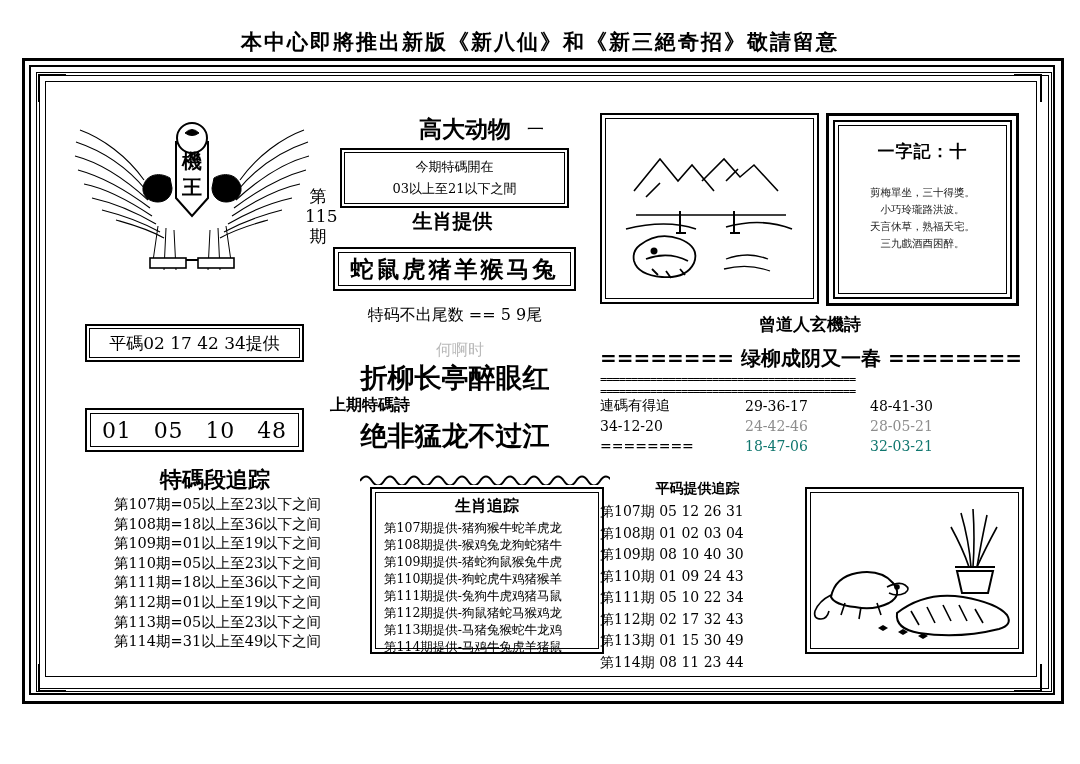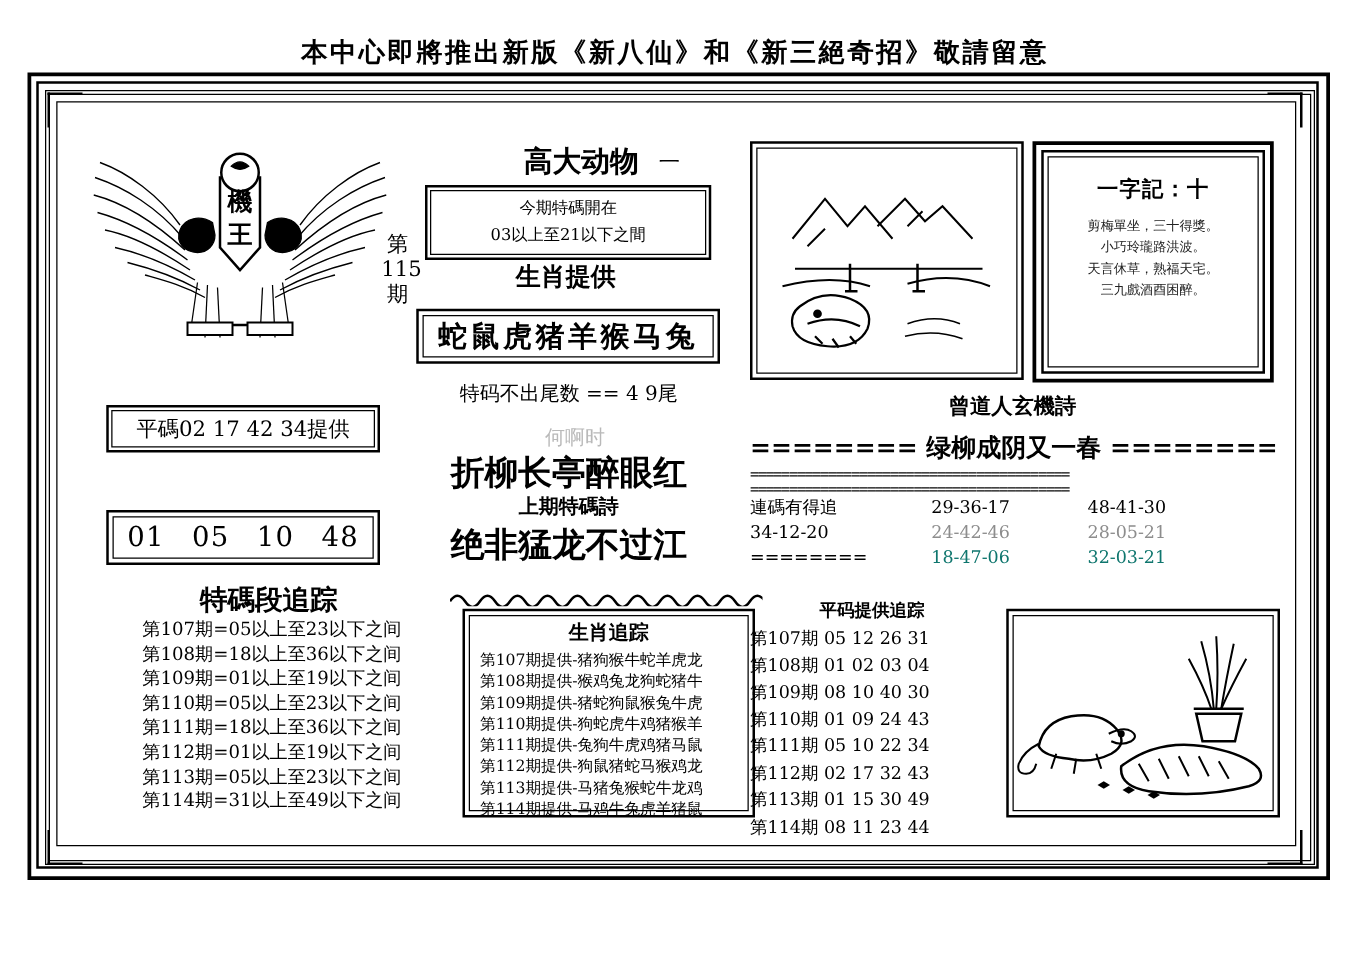--- a/index.html
+++ b/index.html
@@ -39,39 +39,39 @@
   .bigAnimalMark{position:absolute;left:527px;top:118px;font-size:17px;}
   .tqBox{position:absolute;left:340px;top:148px;width:225px;height:56px;border:2px solid #000;}
   .tqBox .inner{position:absolute;left:2px;top:2px;right:2px;bottom:2px;border:1px solid #000;display:flex;flex-direction:column;align-items:center;justify-content:center;font-size:13px;line-height:22px;font-family:"DejaVu Serif","Liberation Serif",serif;}
   .sxtg{position:absolute;left:340px;top:208px;width:225px;text-align:center;font-size:20px;font-weight:bold;font-family:"DejaVu Serif","Liberation Serif",serif;}
   .zodiacBox{position:absolute;left:333px;top:247px;width:239px;height:40px;border:2px solid #000;}
   .zodiacBox .inner{position:absolute;left:3px;top:3px;right:3px;bottom:3px;border:1px solid #000;display:flex;align-items:center;justify-content:center;font-size:23px;font-weight:bold;letter-spacing:3px;font-family:"DejaVu Serif","Liberation Serif",serif;}
   .tailLine{position:absolute;left:330px;top:305px;width:250px;text-align:center;font-size:16px;font-family:"DejaVu Serif","Liberation Serif",serif;}
 
   .faint{position:absolute;left:400px;top:340px;width:120px;text-align:center;font-size:16px;color:#b9b9b9;font-family:"DejaVu Serif","Liberation Serif",serif;}
   .poem1{position:absolute;left:330px;top:360px;width:250px;text-align:center;font-size:27px;font-weight:bold;font-family:"DejaVu Serif","Liberation Serif",serif;}
-  .poemCap{position:absolute;left:330px;top:395px;width:250px;text-align:center;font-size:16px;font-weight:bold;font-family:"DejaVu Serif","Liberation Serif",serif;}
+  .poemCap{position:absolute;left:330px;top:395px;width:250px;text-align:left;font-size:16px;font-weight:bold;font-family:"DejaVu Serif","Liberation Serif",serif;}
   .poem2{position:absolute;left:330px;top:418px;width:250px;text-align:center;font-size:27px;font-weight:bold;font-family:"DejaVu Serif","Liberation Serif",serif;}
 
   .sxzBox{position:absolute;left:370px;top:487px;width:230px;height:163px;border:2px solid #000;}
   .sxzBox .inner{position:absolute;left:3px;top:3px;right:3px;bottom:3px;border:1px solid #000;padding:3px 0 0 0;}
   .sxzTitle{text-align:center;font-size:16px;font-weight:bold;font-family:"DejaVu Serif","Liberation Serif",serif;margin-bottom:2px;}
   .sxzList{font-size:12.5px;line-height:17px;padding-left:8px;font-family:"DejaVu Serif","Liberation Serif",serif;}
 
   .waveTop{position:absolute;left:360px;top:470px;width:250px;height:14px;}
 
   
   .mtnBox{position:absolute;left:600px;top:113px;width:215px;height:187px;border:2px solid #000;}
   .mtnBox .inner{position:absolute;left:3px;top:3px;right:3px;bottom:3px;border:1px solid #000;overflow:hidden;}
 
   .yzjBox{position:absolute;left:826px;top:113px;width:187px;height:187px;border:3px solid #000;}
   .yzjBox .i2{position:absolute;left:4px;top:4px;right:4px;bottom:4px;border:2px solid #000;}
   .yzjBox .i3{position:absolute;left:9px;top:9px;right:9px;bottom:9px;border:1px solid #000;display:flex;flex-direction:column;align-items:center;justify-content:flex-start;padding-top:14px;}
   .yzjTitle{font-size:17px;font-weight:bold;font-family:"DejaVu Serif","Liberation Serif",serif;letter-spacing:1px;}
-  .yzjLines{margin-top:10px;font-size:10.5px;line-height:17px;color:#222;text-align:center;font-family:"DejaVu Serif","Liberation Serif",serif;}
+  .yzjLines{margin-top:21px;font-size:10.5px;line-height:17px;color:#222;text-align:center;font-family:"DejaVu Serif","Liberation Serif",serif;}
 
   .zdrTitle{position:absolute;left:600px;top:313px;width:420px;text-align:center;font-size:17px;font-weight:bold;font-family:"DejaVu Serif","Liberation Serif",serif;}
   .zdrPoem{position:absolute;left:600px;top:345px;width:420px;text-align:center;font-size:20px;font-weight:bold;font-family:"DejaVu Serif","Liberation Serif",serif;white-space:nowrap;}
   .zdrRule{position:absolute;left:600px;width:420px;font-size:12px;letter-spacing:-1px;overflow:hidden;white-space:nowrap;font-family:"DejaVu Sans Mono","Liberation Mono",monospace;}
   .lmTable{position:absolute;left:600px;top:396px;width:420px;font-size:14px;font-family:"DejaVu Serif","Liberation Serif",serif;}
   .lmRow{display:flex;height:20px;align-items:center;}
   .lmC1{width:145px;}
   .lmC2{width:125px;}
   .lmC3{width:125px;}
   .grayish{color:#8d8d8d;}
@@ -191,21 +191,21 @@
       <div>03以上至21以下之間</div>
     </div>
   </div>
 
   <div class="sxtg">生肖提供</div>
 
   <div class="zodiacBox">
     <div class="inner">蛇鼠虎猪羊猴马兔</div>
   </div>
 
-  <div class="tailLine">特码不出尾数 == 4 9尾</div>
+  <div class="tailLine">特码不出尾数 == 5 9尾</div>
 
   <div class="faint">何啊时</div>
   <div class="poem1">折柳长亭醉眼红</div>
   <div class="poemCap">上期特碼詩</div>
   <div class="poem2">绝非猛龙不过江</div>
 
   <div class="waveTop">
     <svg width="250" height="14" viewBox="0 0 250 14">
       <path d="M0 10 q6 -9 12 0 t12 0 t12 0 t12 0 t12 0 t12 0 t12 0 t12 0 t12 0 t12 0 t12 0 t12 0 t12 0 t12 0 t12 0 t12 0 t12 0 t12 0 t12 0 t12 0 t12 0" fill="none" stroke="#000" stroke-width="2"></path>
     </svg>

